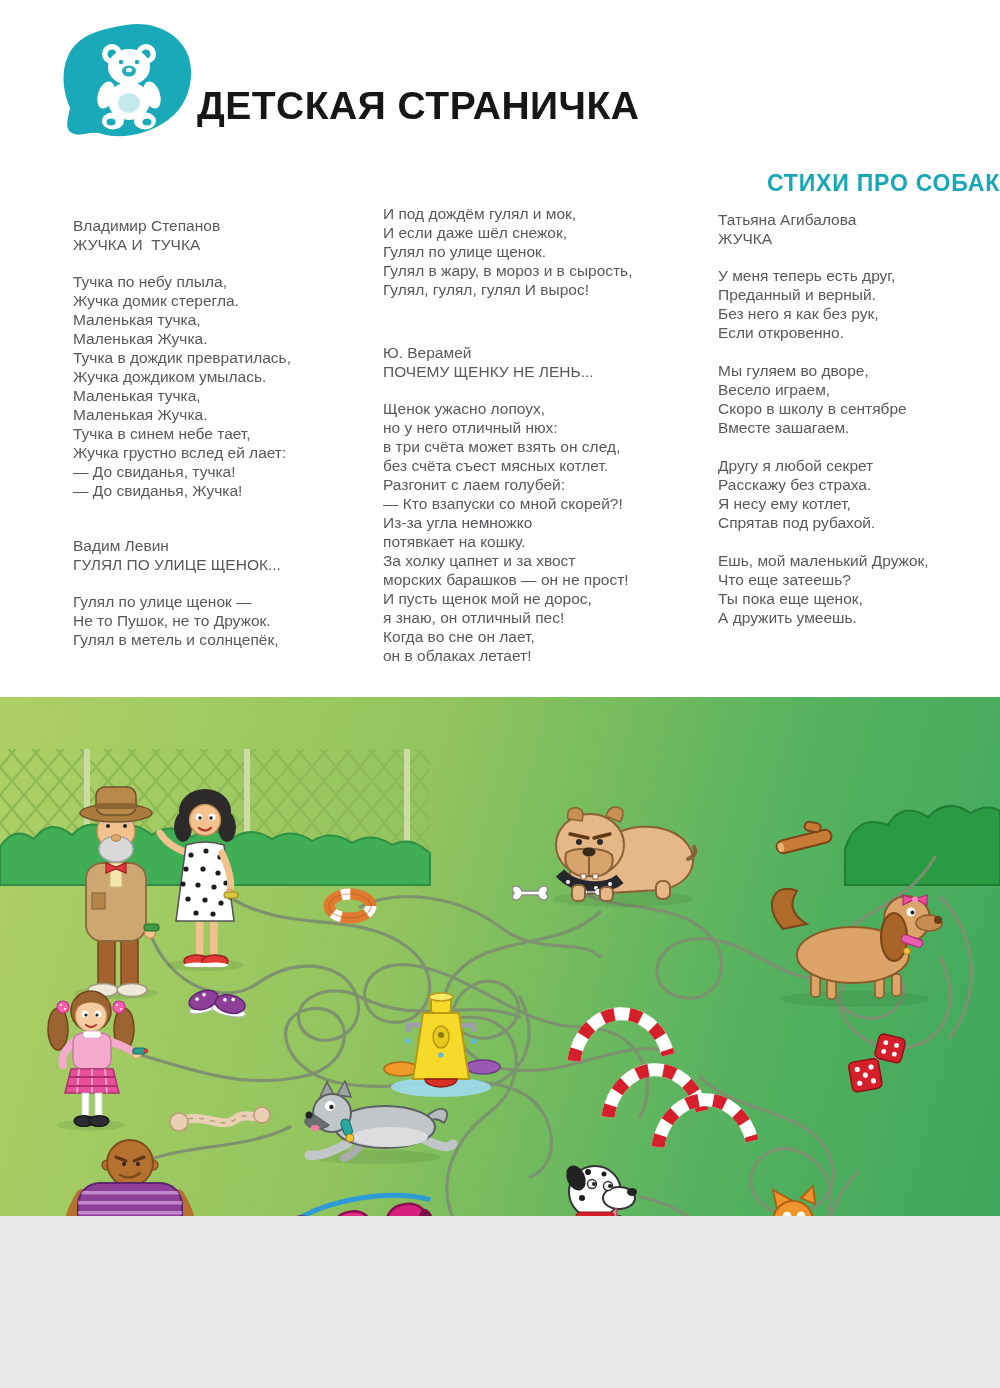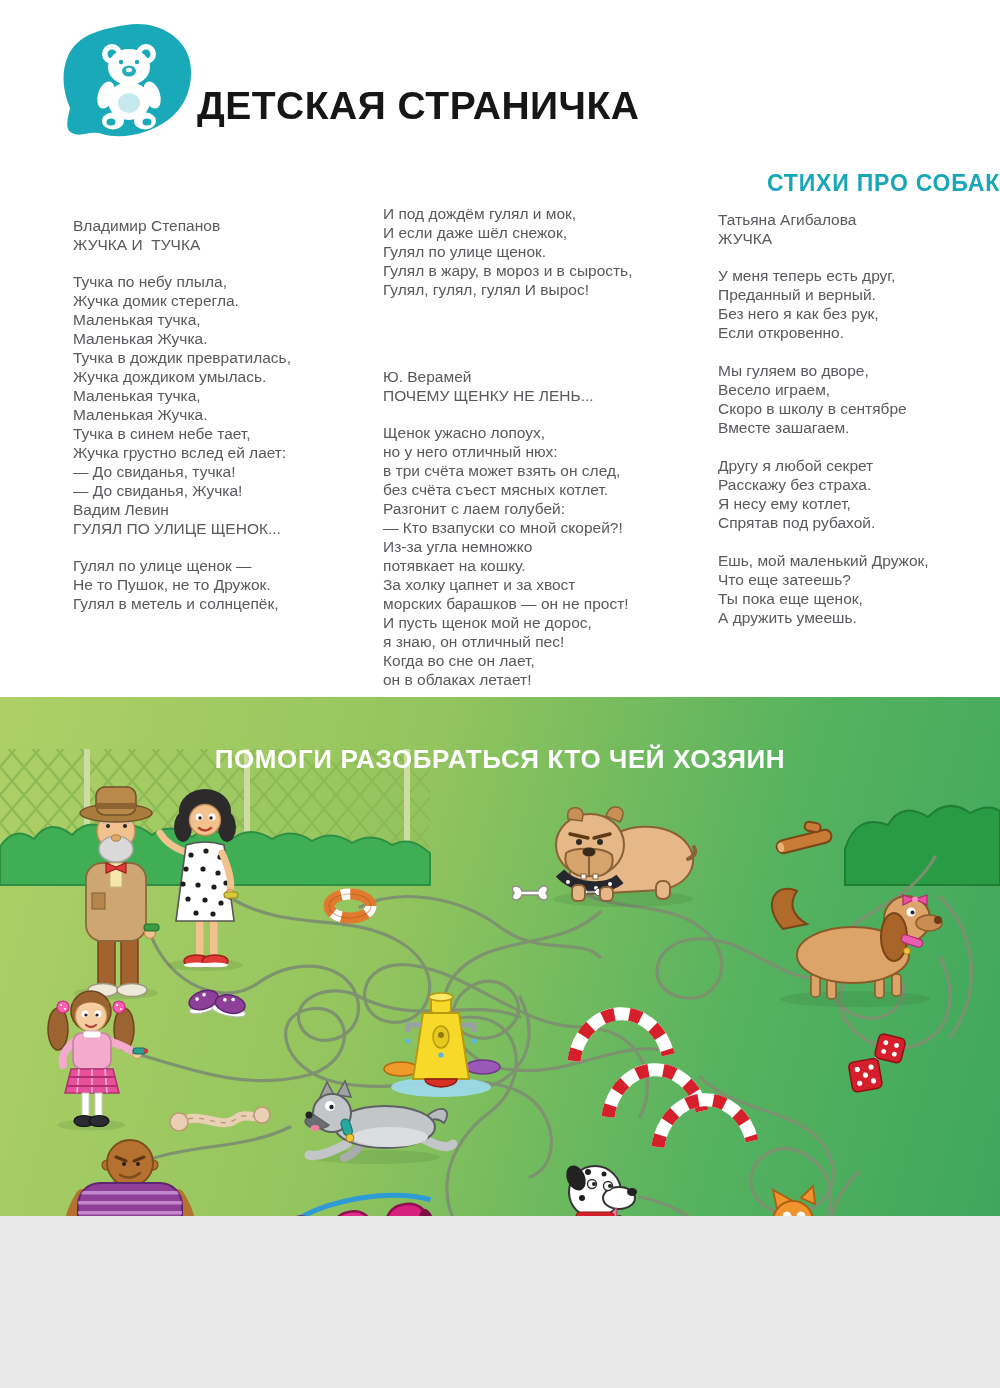--- a/index.html
+++ b/index.html
@@ -10,22 +10,22 @@
         color:#161616;letter-spacing:.5px;white-space:nowrap;}
   .poems-title{position:absolute;left:0;right:0;top:151px;text-align:right;
         font-size:23px;font-weight:bold;color:#18a7b6;letter-spacing:.8px;}
   .col{position:absolute;width:300px;color:#58595d;font-size:15.5px;line-height:19px;}
   .col1{left:73px;top:216px;}
   .col2{left:383px;top:204px;}
   .col3{left:718px;top:210px;width:275px;}
   .poem-author{white-space:pre-wrap;}
   .poem-title{white-space:pre-wrap;}
   .poem-body{white-space:pre-line;margin-top:18px;}
-  .mt{}
-  .mt2{margin-top:68px;}
+  .mt{margin-top:36px;}
+  .mt2{margin-top:44px;}
   .puzzle{position:absolute;left:0;top:697px;width:1000px;height:691px;
         background:linear-gradient(105deg,#aed066 0%,#93c45e 38%,#55b25f 70%,#3ba55c 100%);}
   .puzzle-title{position:absolute;left:0;right:0;top:21px;text-align:center;color:#ffffff;
         font-size:26px;font-weight:bold;letter-spacing:.6px;z-index:2;}
   svg.scene{position:absolute;left:0;top:0;display:block;}
 </style>
 </head>
 <body>
 
 <div class="page">
@@ -130,21 +130,20 @@
 Спрятав под рубахой.
 
 Ешь, мой маленький Дружок,
 Что еще затеешь?
 Ты пока еще щенок,
 А дружить умеешь.</div>
     </div>
   </div>
 
   <section class="puzzle">
-    <h3 class="puzzle-title">ПОМОГИ РАЗОБРАТЬСЯ КТО ЧЕЙ ХОЗЯИН</h3>
 
     <svg class="scene" width="1000" height="691" viewBox="0 0 1000 691">
       <defs>
         <pattern id="chain" width="24" height="28" patternUnits="userSpaceOnUse">
           <path d="M0,14 L12,0 L24,14 L12,28 Z" fill="none" stroke="#8eba55" stroke-width="2.4"></path>
         </pattern>
         <clipPath id="torsoClip">
             <rect x="20" y="50" width="104" height="66" rx="22"></rect>
           </clipPath>
       </defs>

